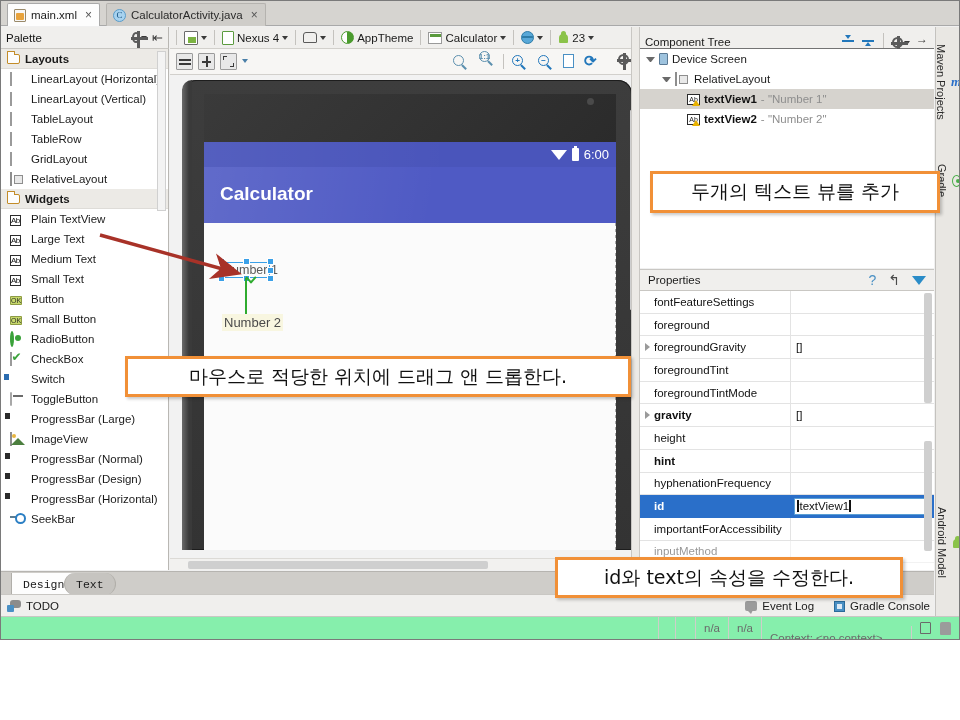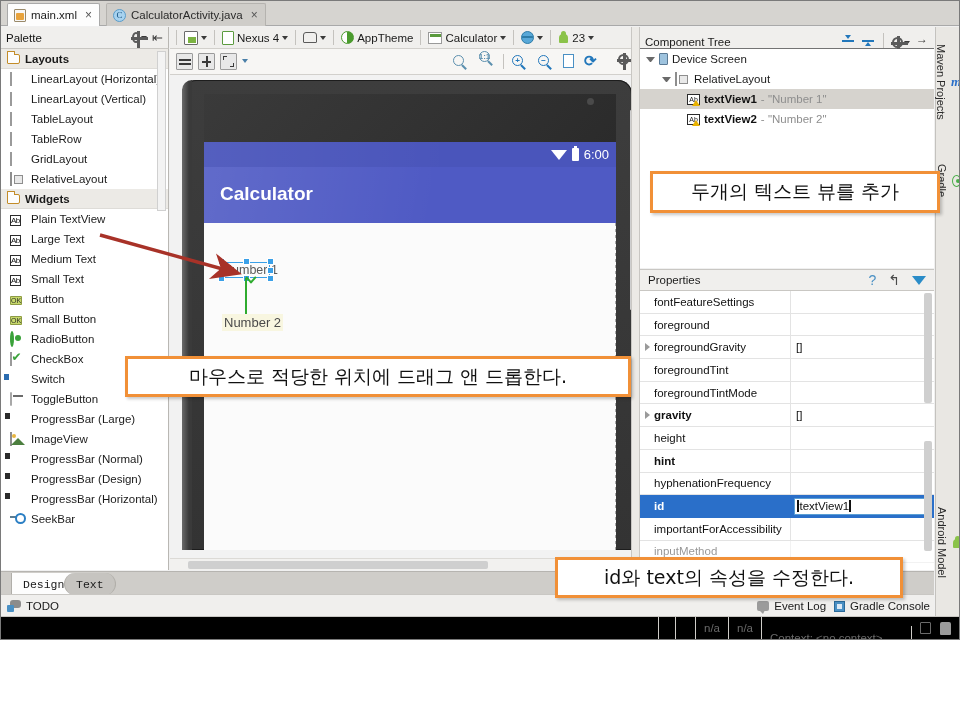--- a/index.html
+++ b/index.html
@@ -513,37 +513,37 @@
   }
   .ic-todo {
     width:14px;height:12px;position:relative;
   }
   .ic-todo::before{content:"";position:absolute;left:3px;top:0;width:11px;height:8px;
     background:#8c8c8c;border-radius:3px;}
   .ic-todo::after{content:"";position:absolute;left:0px;top:5px;width:7px;height:7px;
     background:#4a90c4;border-radius:1px;}
   .todo-right {
     position:absolute; right:4px; top:0; height:22px;
-    display:flex; align-items:center; gap:8px; font-size:11.5px;
+    display:flex; align-items:center; gap:20px; font-size:11.5px;
   }
   .ic-evt {
     width:12px;height:10px;background:#9b9b9b;border-radius:2px;position:relative;
   }
   .ic-evt::after{content:"";position:absolute;left:2px;bottom:-3px;width:0;height:0;
     border-left:4px solid transparent;border-right:2px solid transparent;
     border-top:4px solid #9b9b9b;}
   .ic-grd {
     width:11px;height:11px;background:#4a90c4;border:1px solid #2a6a9a;
     position:relative;
   }
   .ic-grd::after{content:"";position:absolute;left:2px;top:2px;width:5px;height:5px;
     background:#dbe9f5;}
   .statusline {
     position:absolute; left:0; top:615px; width:959px; height:23px;
-    background:#000000; border-top:1px solid #c9c7c3;
+    background:#86efac; border-top:1px solid #c9c7c3;
     display:flex; align-items:center; font-size:11.5px; color:#4a4a4a;
   }
   .sl-cell {
     height:23px; display:flex; align-items:center; padding:0 8px;
     border-right:1px solid #cfcdc9; color:#6a6a6a;
   }
   .sl-spacer { flex:1; }
 
   
   .anno {

